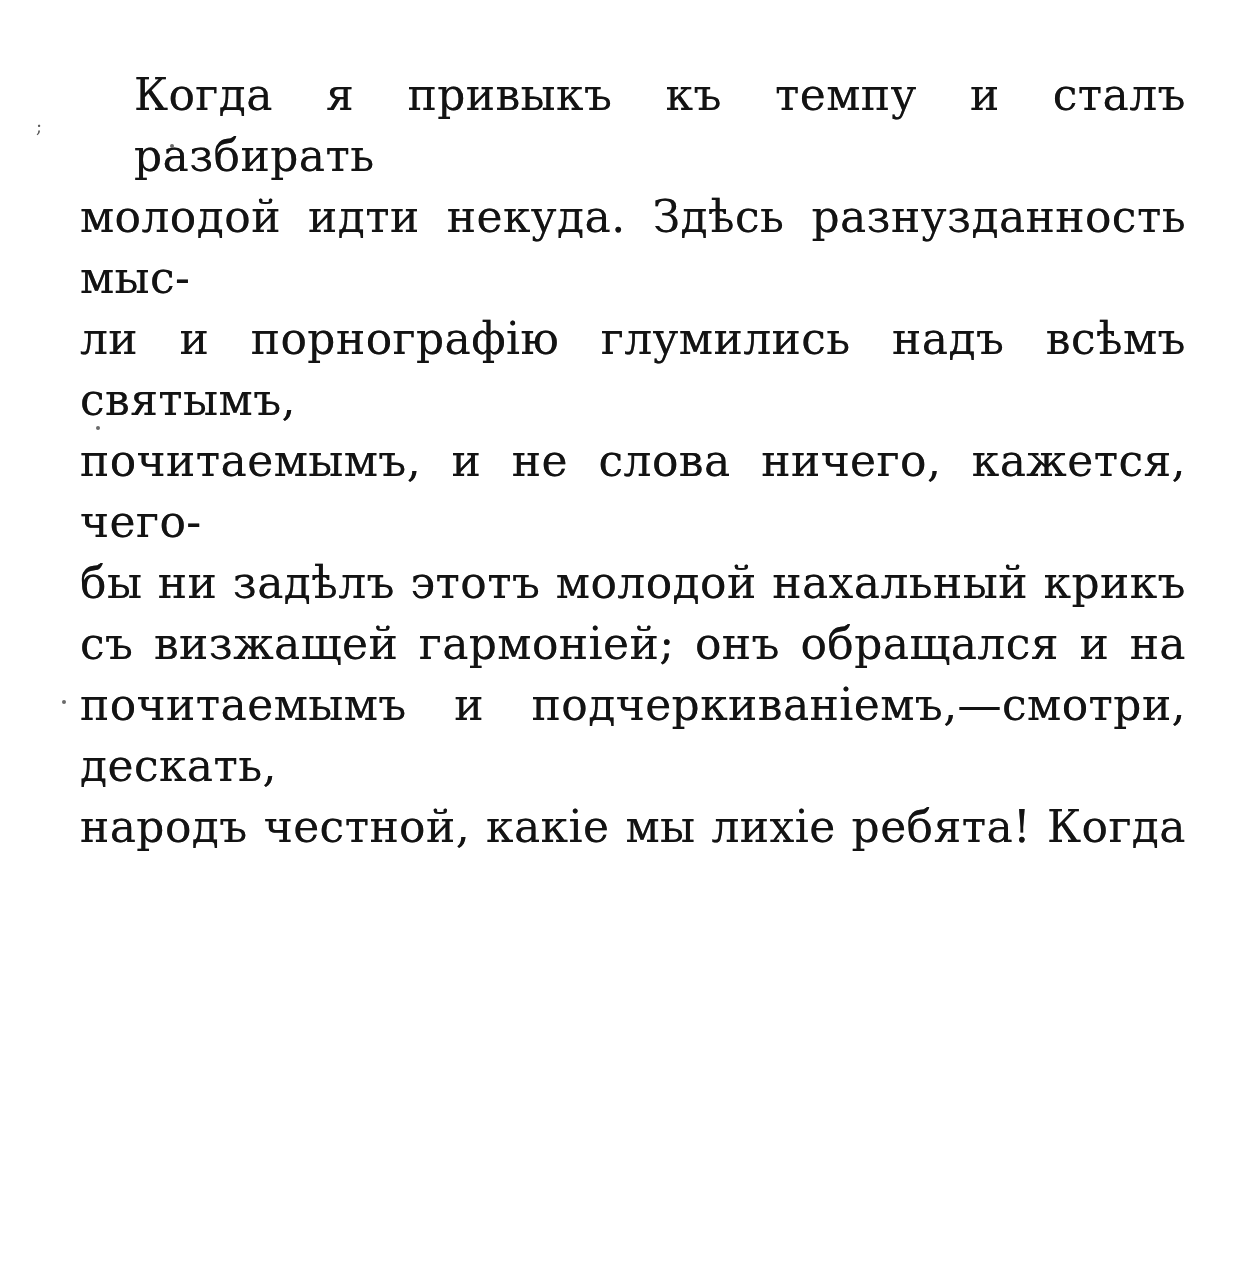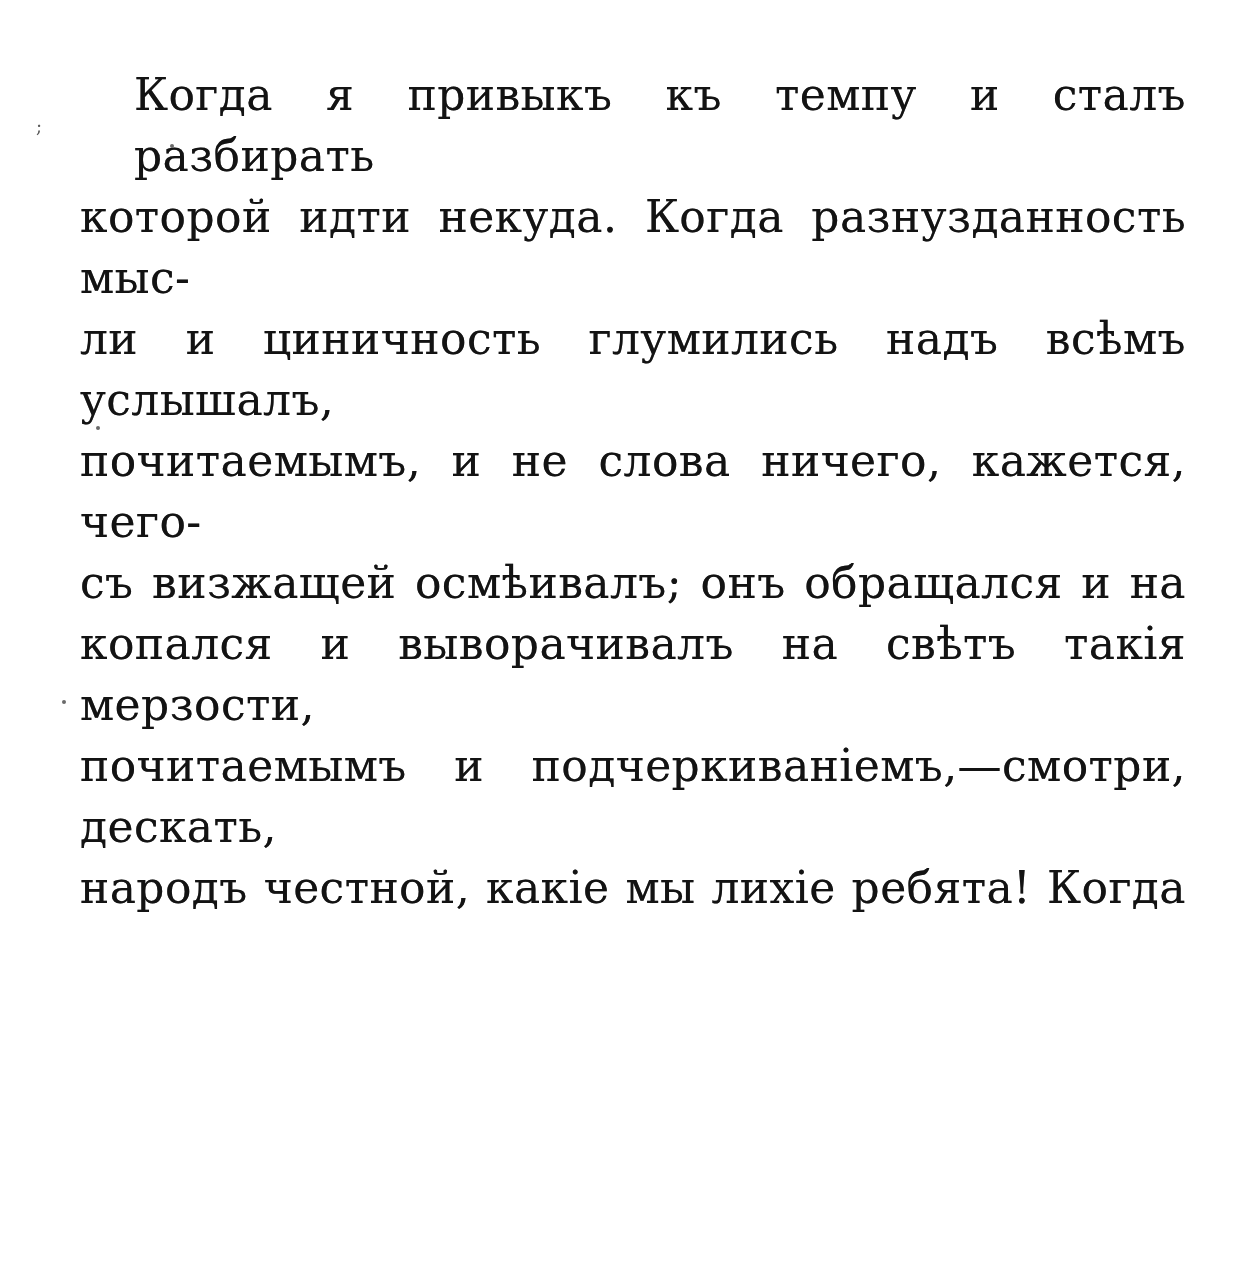--- a/index.html
+++ b/index.html
@@ -50,25 +50,25 @@
     background: #6a6a6a;
   }
 </style>
 </head>
 <body>
 
 <div class="page">
 
   <div class="text-block">
     <div class="line indent">Когда я привыкъ къ темпу и сталъ разбирать</div>
-    <div class="line">которой идти некуда. Когда разнузданность мыс-</div>
-    <div class="line">ли и циничность глумились надъ всѣмъ услышалъ,</div>
+    <div class="line">молодой идти некуда. Здѣсь разнузданность мыс-</div>
+    <div class="line">ли и порнографію глумились надъ всѣмъ святымъ,</div>
     <div class="line">почитаемымъ, и не слова ничего, кажется, чего-</div>
-    <div class="line">съ визжащей осмѣивалъ; онъ обращался и на</div>
-    <div class="line">копался и выворачивалъ на свѣтъ такія мерзости,</div>
+    <div class="line">бы ни задѣлъ этотъ молодой нахальный крикъ</div>
+    <div class="line">съ визжащей гармоніей; онъ обращался и на</div>
     <div class="line">почитаемымъ и подчеркиваніемъ,—смотри, дескать,</div>
     <div class="line">народъ честной, какіе мы лихіе ребята! Когда</div>
 
   </div>
 
   <span class="speck" style="left:36px; top:118px;">;</span>
   <span class="speck dot" style="left:170px; top:144px;"></span>
   <span class="speck dot" style="left:62px; top:700px;"></span>
   <span class="speck dot" style="left:96px; top:426px;"></span>
 

